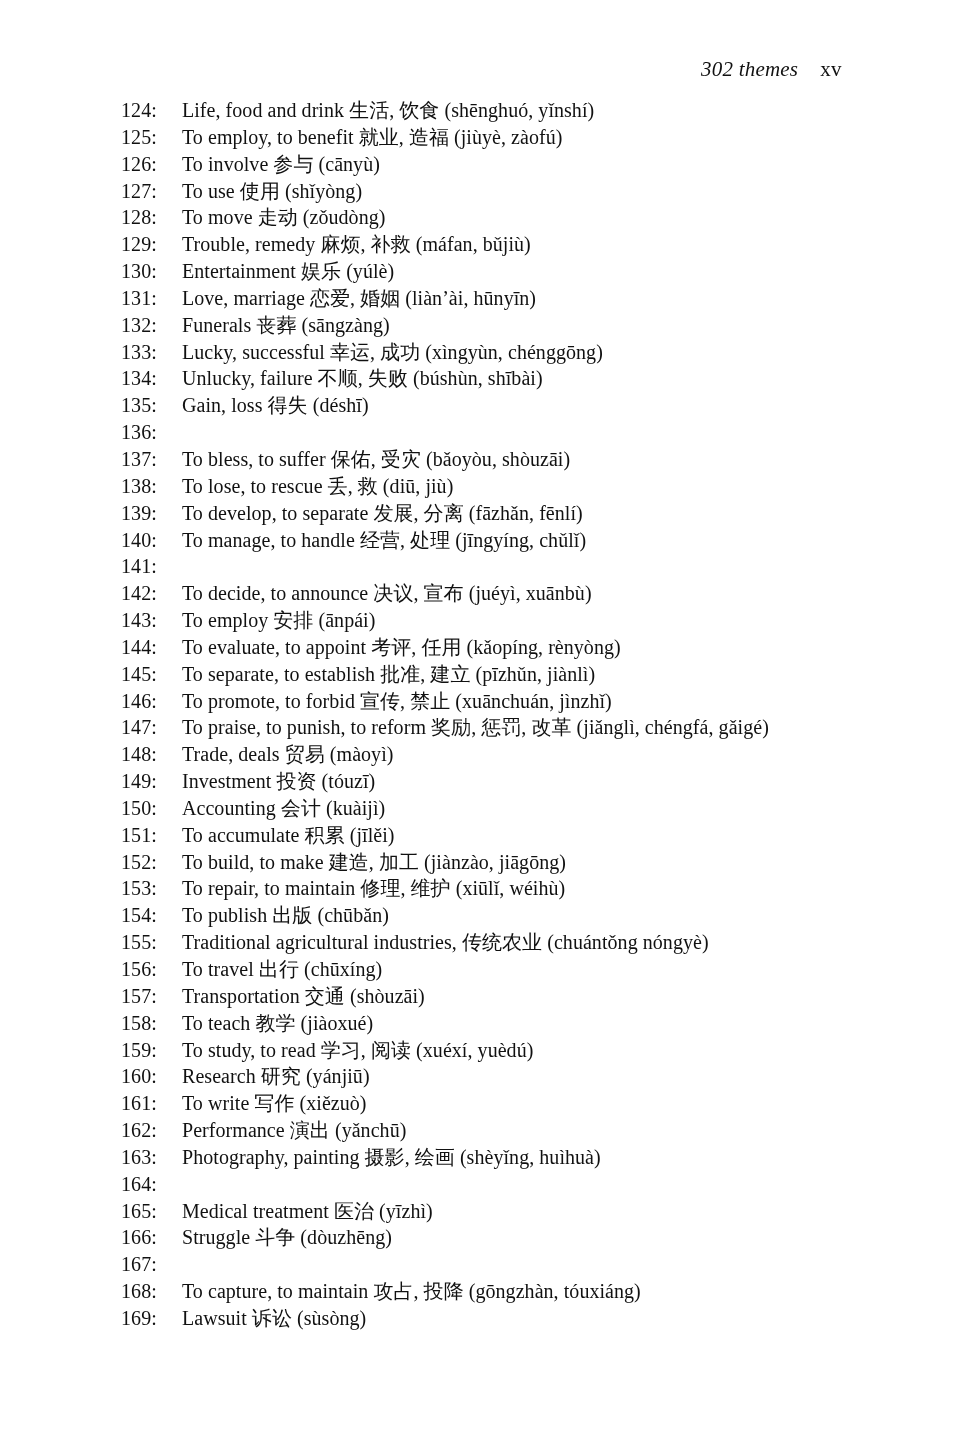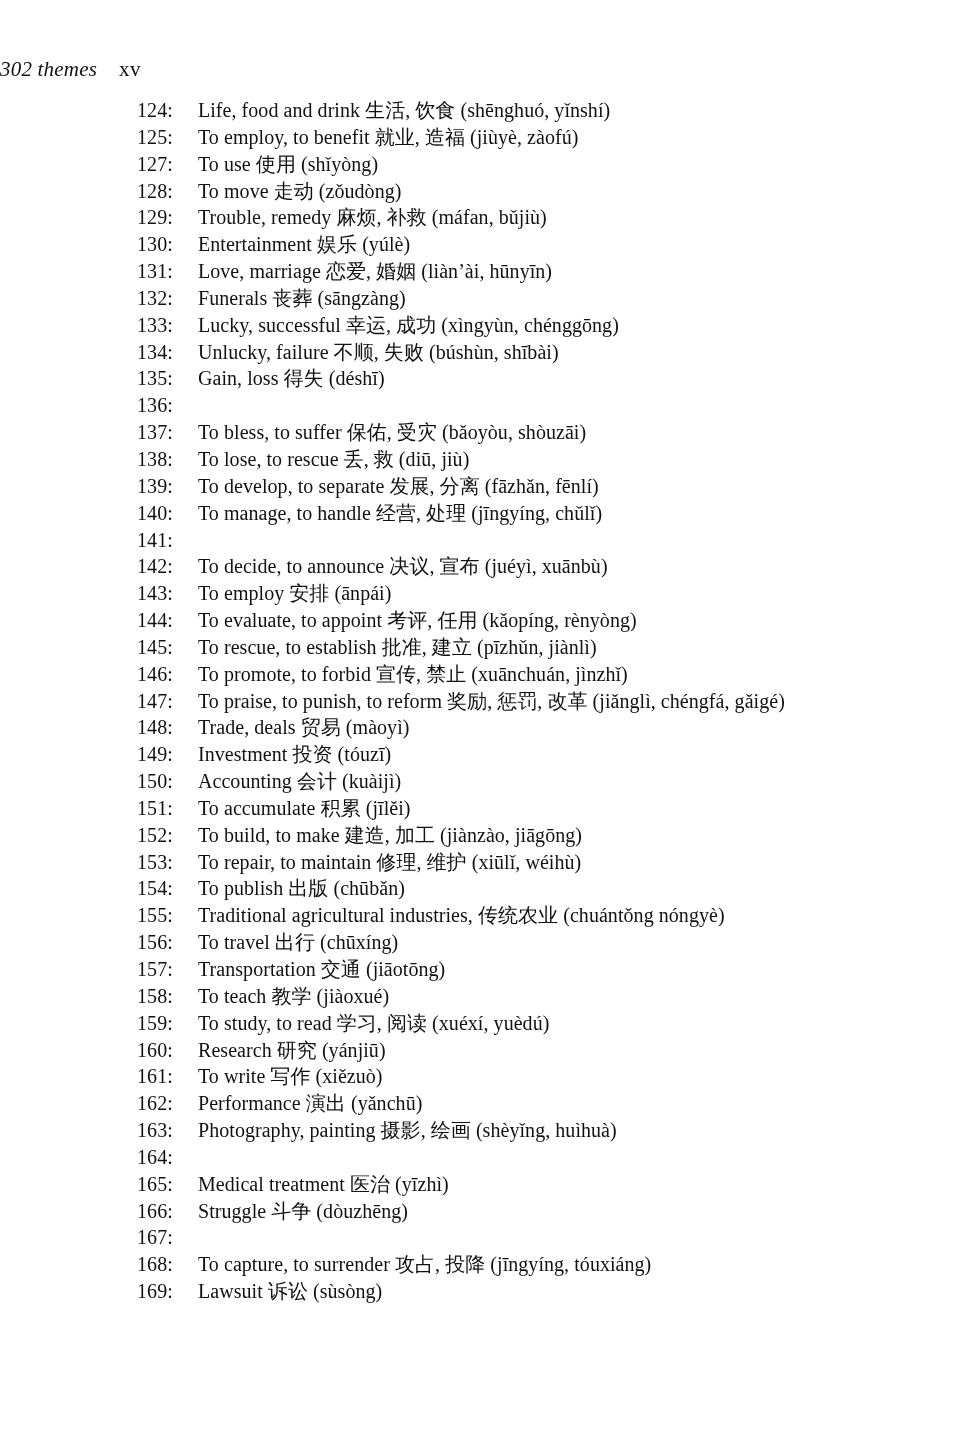--- a/index.html
+++ b/index.html
@@ -21,20 +21,21 @@
     inset: 0;
     background: #ffffff;
   }
 
   
   .running-head {
     position: absolute;
     top: 56px;
     left: 0;
     right: 118px;
+    text-align: right;
     font-size: 21px;
     line-height: 26px;
     white-space: nowrap;
   }
   .running-head .rh-title {
     font-style: italic;
     letter-spacing: 0.2px;
   }
   .running-head .rh-folio {
     display: inline-block;
@@ -43,21 +44,20 @@
     font-variant: normal;
     letter-spacing: 0.4px;
   }
 
   
   .theme-list {
     position: absolute;
     top: 97px;
     left: 121px;
     right: 10px;
-    margin-left: 16px;
   }
   .theme-row {
     display: flex;
     align-items: baseline;
     height: 26.85px;
     font-size: 20px;
     line-height: 26.85px;
     white-space: nowrap;
   }
   .theme-num {
@@ -83,20 +83,24 @@
   <div class="theme-list">
       <div class="theme-row">
         <span class="theme-num">124:</span>
         <span class="theme-text">Life, food and drink 生活, 饮食 (shēnghuó, yǐnshí)</span>
       </div>
       <div class="theme-row">
         <span class="theme-num">125:</span>
         <span class="theme-text">To employ, to benefit 就业, 造福 (jiùyè, zàofú)</span>
       </div>
       <div class="theme-row">
+        <span class="theme-num">126:</span>
+        <span class="theme-text">To involve 参与 (cānyù)</span>
+      </div>
+      <div class="theme-row">
         <span class="theme-num">127:</span>
         <span class="theme-text">To use 使用 (shǐyòng)</span>
       </div>
       <div class="theme-row">
         <span class="theme-num">128:</span>
         <span class="theme-text">To move 走动 (zǒudòng)</span>
       </div>
       <div class="theme-row">
         <span class="theme-num">129:</span>
         <span class="theme-text">Trouble, remedy 麻烦, 补救 (máfan, bǔjiù)</span>
@@ -154,21 +158,21 @@
       <div class="theme-row">
         <span class="theme-num">143:</span>
         <span class="theme-text">To employ 安排 (ānpái)</span>
       </div>
       <div class="theme-row">
         <span class="theme-num">144:</span>
         <span class="theme-text">To evaluate, to appoint 考评, 任用 (kǎopíng, rènyòng)</span>
       </div>
       <div class="theme-row">
         <span class="theme-num">145:</span>
-        <span class="theme-text">To rescue, to establish 批准, 建立 (pīzhǔn, jiànlì)</span>
+        <span class="theme-text">To separate, to establish 批准, 建立 (pīzhǔn, jiànlì)</span>
       </div>
       <div class="theme-row">
         <span class="theme-num">146:</span>
         <span class="theme-text">To promote, to forbid 宣传, 禁止 (xuānchuán, jìnzhǐ)</span>
       </div>
       <div class="theme-row">
         <span class="theme-num">147:</span>
         <span class="theme-text">To praise, to punish, to reform 奖励, 惩罚, 改革 (jiǎnglì, chéngfá, gǎigé)</span>
       </div>
       <div class="theme-row">
@@ -202,21 +206,21 @@
       <div class="theme-row">
         <span class="theme-num">155:</span>
         <span class="theme-text">Traditional agricultural industries, 传统农业 (chuántǒng nóngyè)</span>
       </div>
       <div class="theme-row">
         <span class="theme-num">156:</span>
         <span class="theme-text">To travel 出行 (chūxíng)</span>
       </div>
       <div class="theme-row">
         <span class="theme-num">157:</span>
-        <span class="theme-text">Transportation 交通 (jiāotōng)</span>
+        <span class="theme-text">Transportation 交通 (shòuzāi)</span>
       </div>
       <div class="theme-row">
         <span class="theme-num">158:</span>
         <span class="theme-text">To teach 教学 (jiàoxué)</span>
       </div>
       <div class="theme-row">
         <span class="theme-num">159:</span>
         <span class="theme-text">To study, to read 学习, 阅读 (xuéxí, yuèdú)</span>
       </div>
       <div class="theme-row">
@@ -244,21 +248,21 @@
       </div>
       <div class="theme-row">
         <span class="theme-num">166:</span>
         <span class="theme-text">Struggle 斗争 (dòuzhēng)</span>
       </div>
       <div class="theme-row">
         <span class="theme-num">167:</span>
       </div>
       <div class="theme-row">
         <span class="theme-num">168:</span>
-        <span class="theme-text">To capture, to surrender 攻占, 投降 (jīngyíng, tóuxiáng)</span>
+        <span class="theme-text">To capture, to maintain 攻占, 投降 (gōngzhàn, tóuxiáng)</span>
       </div>
       <div class="theme-row">
         <span class="theme-num">169:</span>
         <span class="theme-text">Lawsuit 诉讼 (sùsòng)</span>
       </div>
     </div>
 
 </div>
 
 </body></html>

